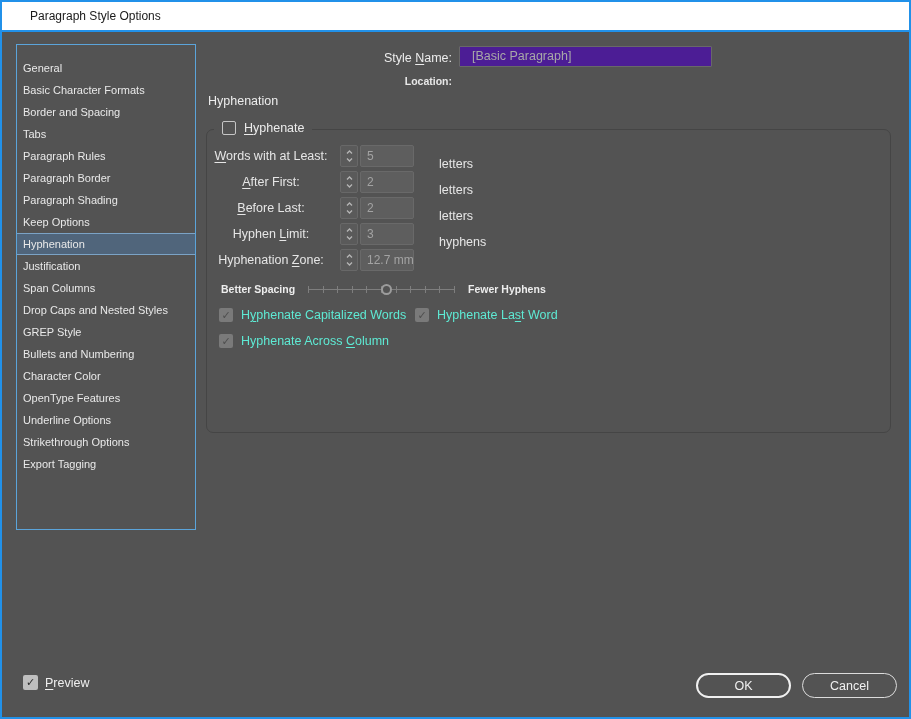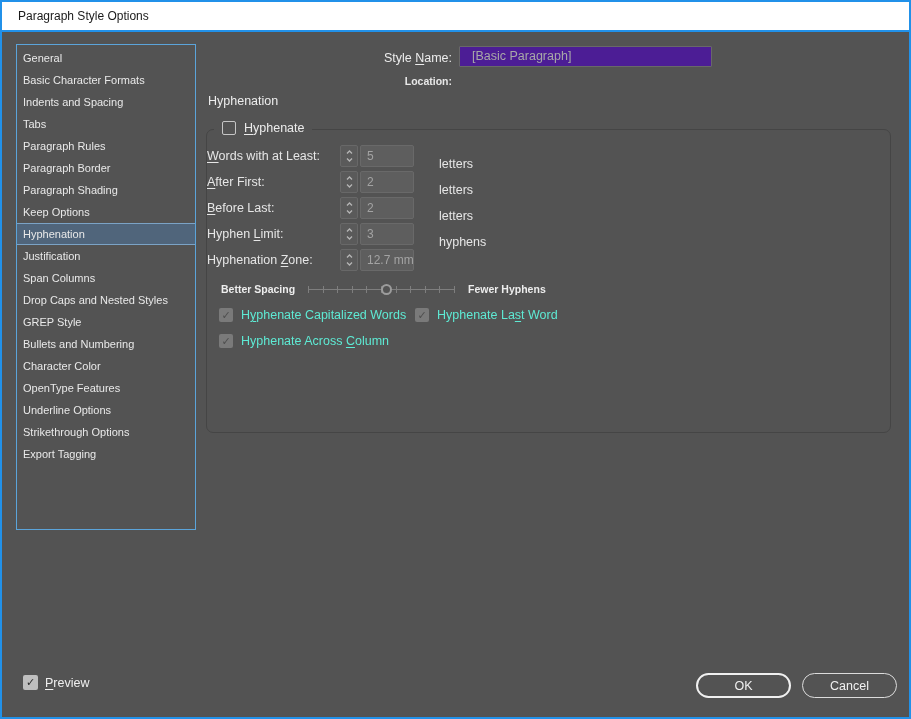--- a/index.html
+++ b/index.html
@@ -12,32 +12,32 @@
     border: 2px solid #2191e9;
     background: #535353;
     overflow: hidden;
   }
 
   .titlebar {
     height: 30px;
     background: #ffffff;
     border-bottom: 2px solid #2191e9;
     display: flex; align-items: center;
-    padding-left: 16px;
+    padding-left: 28px;
     font-size: 12px; color: #1a1a1a;
   }
 
   .body { position: relative; height: 685px; }
 
   
   .sidebar {
     position: absolute; left: 14px; top: 12px;
     width: 180px; height: 486px;
     border: 1px solid #5ba4da;
-    padding-top: 2px;
+    padding-top: 12px;
     background: #535353;
     overflow: hidden;
   }
   .sb-item {
     height: 22px; line-height: 22px;
     padding-left: 6px;
     font-size: 11px; color: #e9e9e9;
     cursor: default; white-space: nowrap;
   }
   .sb-item.selected {
@@ -85,21 +85,21 @@
     font-size: 11px; font-weight: bold; line-height: 1;
   }
   .cb.unchecked { border: 1px solid #c6c6c6; background: transparent; color: transparent; }
   .cb.checked-disabled { background: #7a7a7a; color: #4e4e4e; }
   .cb.checked-enabled { background: #bfbfbf; color: #2e2e2e; width: 15px; height: 15px; }
 
   
   .rows { position: absolute; left: 0; top: 13px; right: 0; }
   .h-row { height: 26px; display: flex; align-items: center; }
   .h-label {
-    width: 128px; text-align: left; margin-right: 5px;
+    width: 128px; text-align: center; margin-right: 5px;
     font-size: 12.5px; color: #e6e6e6; white-space: nowrap;
   }
   .stepper {
     width: 18px; height: 22px; flex: none;
     background: #5a5a5a; border: 1px solid #686868; border-radius: 2px;
     display: inline-flex; align-items: center; justify-content: center;
     cursor: default;
   }
   .field {
     width: 54px; height: 22px; margin-left: 2px; flex: none;
@@ -161,21 +161,21 @@
 
   <div class="titlebar">
     <span>Paragraph Style Options</span>
   </div>
 
   <div class="body">
 
     <div class="sidebar">
         <div class="sb-item">General</div>
         <div class="sb-item">Basic Character Formats</div>
-        <div class="sb-item">Indents and Spacing</div>
+        <div class="sb-item">Border and Spacing</div>
         <div class="sb-item">Tabs</div>
         <div class="sb-item">Paragraph Rules</div>
         <div class="sb-item">Paragraph Border</div>
         <div class="sb-item">Paragraph Shading</div>
         <div class="sb-item">Keep Options</div>
         <div class="sb-item selected">Hyphenation</div>
         <div class="sb-item">Justification</div>
         <div class="sb-item">Span Columns</div>
         <div class="sb-item">Drop Caps and Nested Styles</div>
         <div class="sb-item">GREP Style</div>

